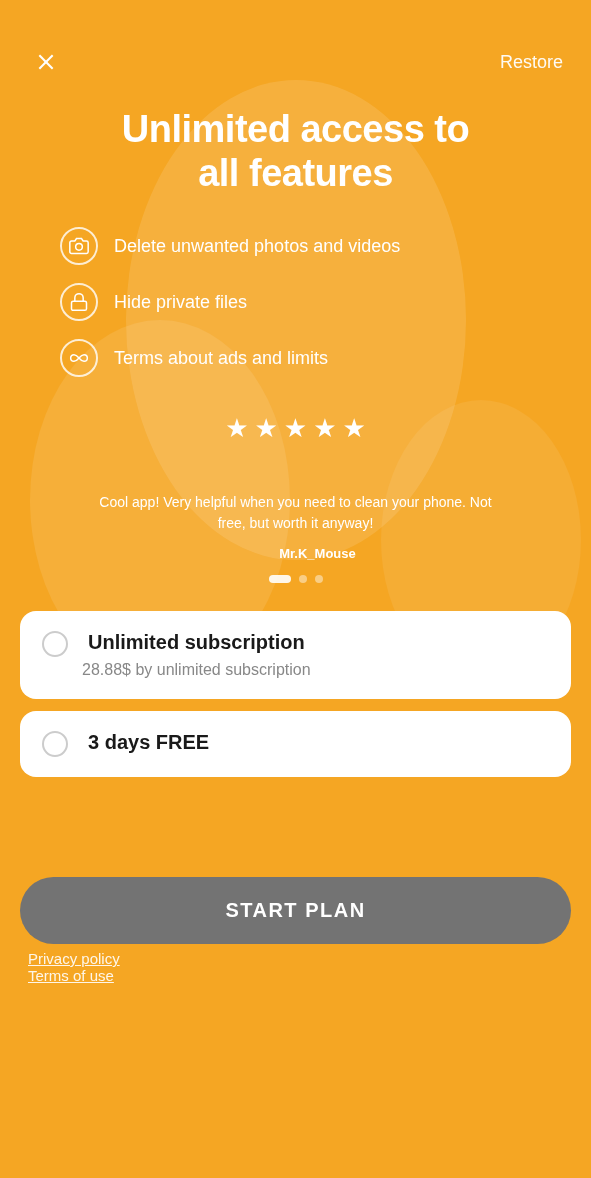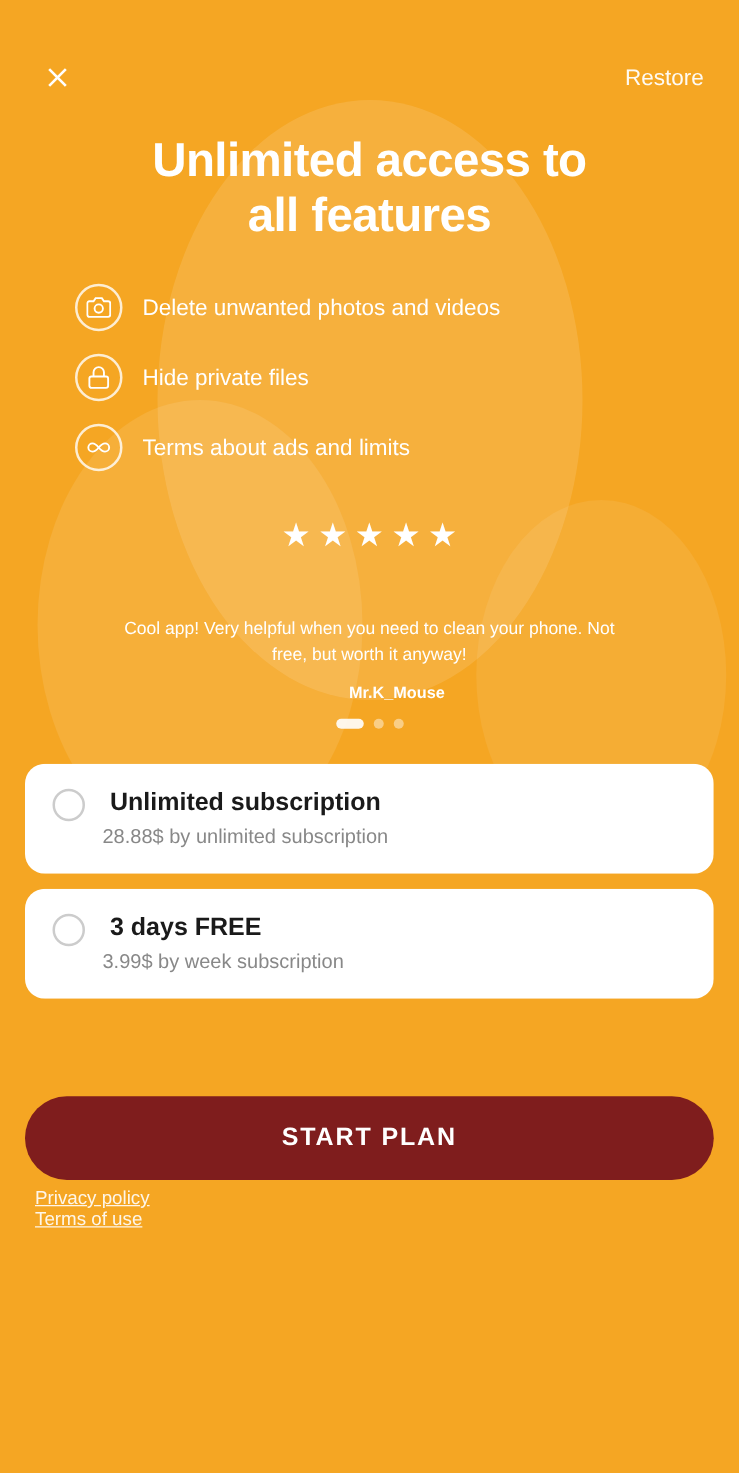--- a/index.html
+++ b/index.html
@@ -265,21 +265,21 @@
       width: 100%;
       padding: 0 20px;
       margin-top: auto;
       margin-bottom: 0;
       position: absolute;
       bottom: 60px;
     }
 
     .start-btn {
       width: 100%;
-      background: #7f1d1d;
+      background: #737373;
       color: white;
       border: none;
       border-radius: 50px;
       padding: 22px;
       font-size: 20px;
       font-weight: 700;
       letter-spacing: 1.5px;
       cursor: pointer;
       text-align: center;
     }
@@ -388,21 +388,20 @@
         <span class="plan-title">Unlimited subscription</span>
       </div>
       <div class="plan-subtitle">28.88$ by unlimited subscription</div>
     </div>
 
     <div class="plan-card">
       <div class="plan-card-row">
         <div class="radio-circle"></div>
         <span class="plan-title">3 days FREE</span>
       </div>
-      <div class="plan-subtitle">3.99$ by week subscription</div>
     </div>
 
   </div>
 
   <div class="start-btn-container">
     <button class="start-btn">START PLAN</button>
   </div>
 
   <div class="footer">
     <span class="footer-link">Privacy policy</span>

